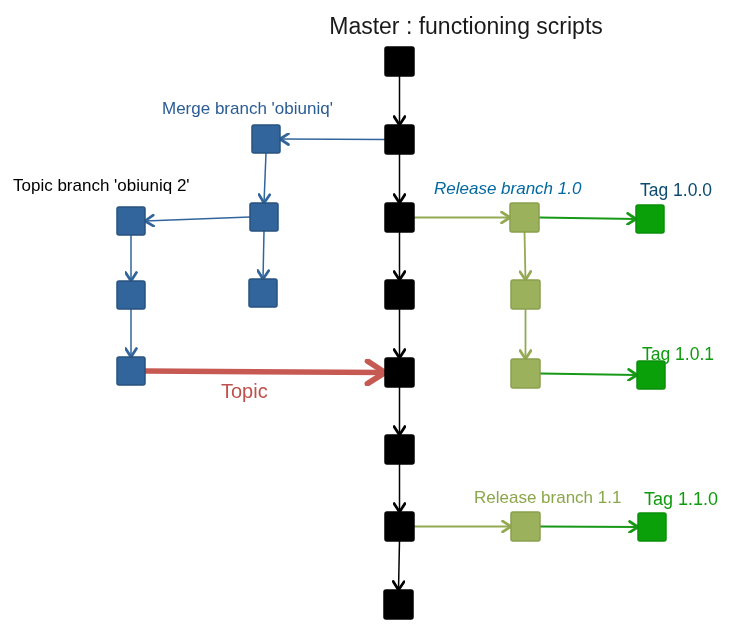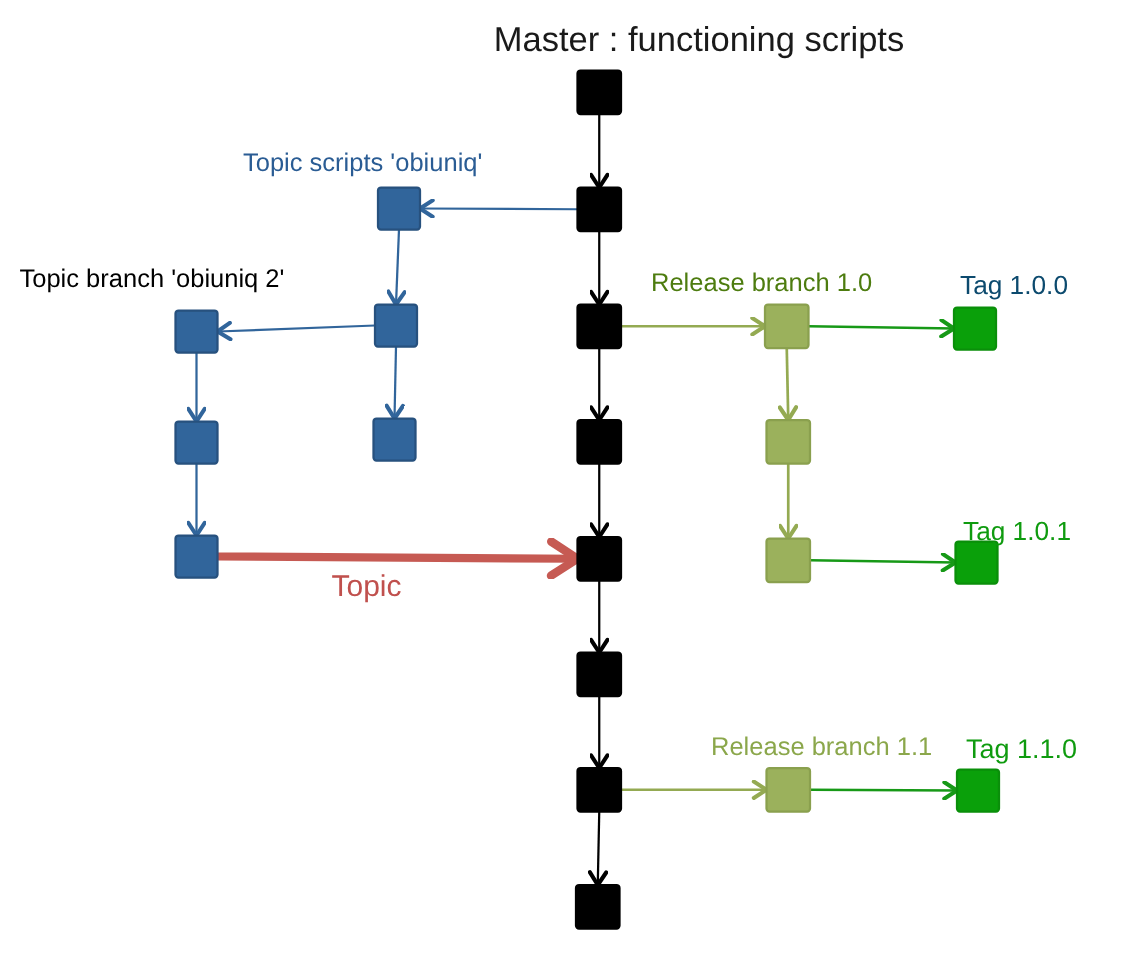--- a/index.html
+++ b/index.html
@@ -97,22 +97,22 @@
       <rect x="510" y="203" width="29" height="29" rx="2" ry="2" fill="#9BB15C" stroke="#8AA04E" stroke-width="1.5"></rect>
       <rect x="511" y="280" width="29" height="29" rx="2" ry="2" fill="#9BB15C" stroke="#8AA04E" stroke-width="1.5"></rect>
       <rect x="511" y="359" width="29" height="29" rx="2" ry="2" fill="#9BB15C" stroke="#8AA04E" stroke-width="1.5"></rect>
       <rect x="511" y="512" width="29" height="29" rx="2" ry="2" fill="#9BB15C" stroke="#8AA04E" stroke-width="1.5"></rect>
       <rect x="636" y="205" width="28" height="28" rx="2" ry="2" fill="#0AA00A" stroke="#0A8F0A" stroke-width="1.5"></rect>
       <rect x="637" y="361" width="28" height="28" rx="2" ry="2" fill="#0AA00A" stroke="#0A8F0A" stroke-width="1.5"></rect>
       <rect x="638" y="513" width="28" height="28" rx="2" ry="2" fill="#0AA00A" stroke="#0A8F0A" stroke-width="1.5"></rect>
     </svg>
   <div class="page-title">Master : functioning scripts</div>
   <div id="labels-layer">
-      <div class="diagram-label" style="left: 162px; top: 99px; color: rgb(42, 92, 148); font-size: 17px;">Topic scripts 'obiuniq'</div>
+      <div class="diagram-label" style="left: 162px; top: 99px; color: rgb(42, 92, 148); font-size: 17px;">Merge branch 'obiuniq'</div>
       <div class="diagram-label" style="left: 13px; top: 176px; color: #000000; font-size: 17px;">Topic branch 'obiuniq 2'</div>
-      <div class="diagram-label" style="left: 434px; top: 179px; color: #4d7c0f; font-size: 17px;">Release branch 1.0</div>
+      <div class="diagram-label" style="left: 434px; top: 179px; color: #0369a1; font-size: 17px; font-style: italic;">Release branch 1.0</div>
       <div class="diagram-label" style="left: 434px; top: 488px; color: rgb(139, 167, 75); font-size: 17px; margin-left: 40px;">Release branch 1.1</div>
       <div class="diagram-label" style="left: 640px; top: 180px; color: #0c4a6e; font-size: 17.5px;">Tag 1.0.0</div>
       <div class="diagram-label" style="left: 642px; top: 344px; color: rgb(15, 155, 15); font-size: 17.5px; text-align: right;">Tag 1.0.1</div>
       <div class="diagram-label" style="left: 644px; top: 489px; color: rgb(15, 155, 15); font-size: 18px;">Tag 1.1.0</div>
       <div class="diagram-label" style="left: 221px; top: 380px; color: rgb(192, 80, 77); font-size: 20px;">Topic</div>
     </div>
 </div>
 
 </body></html>

